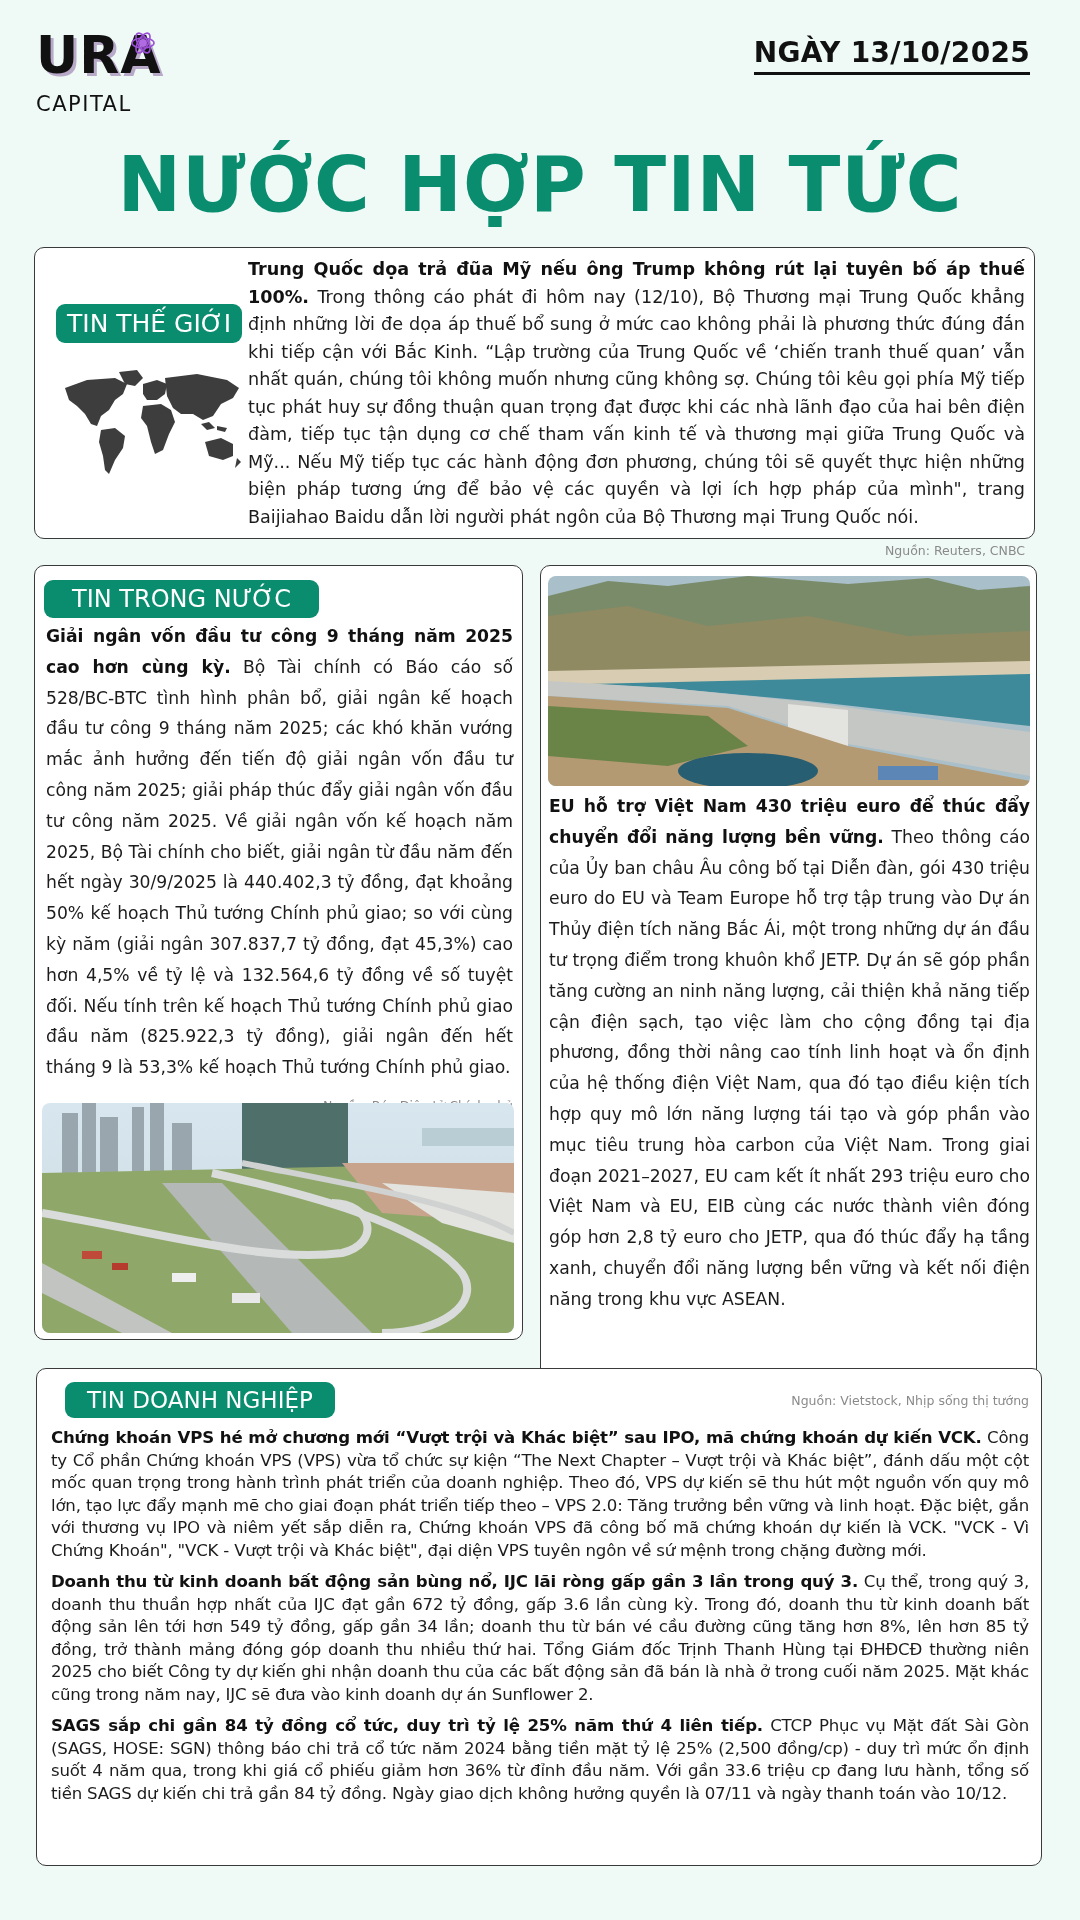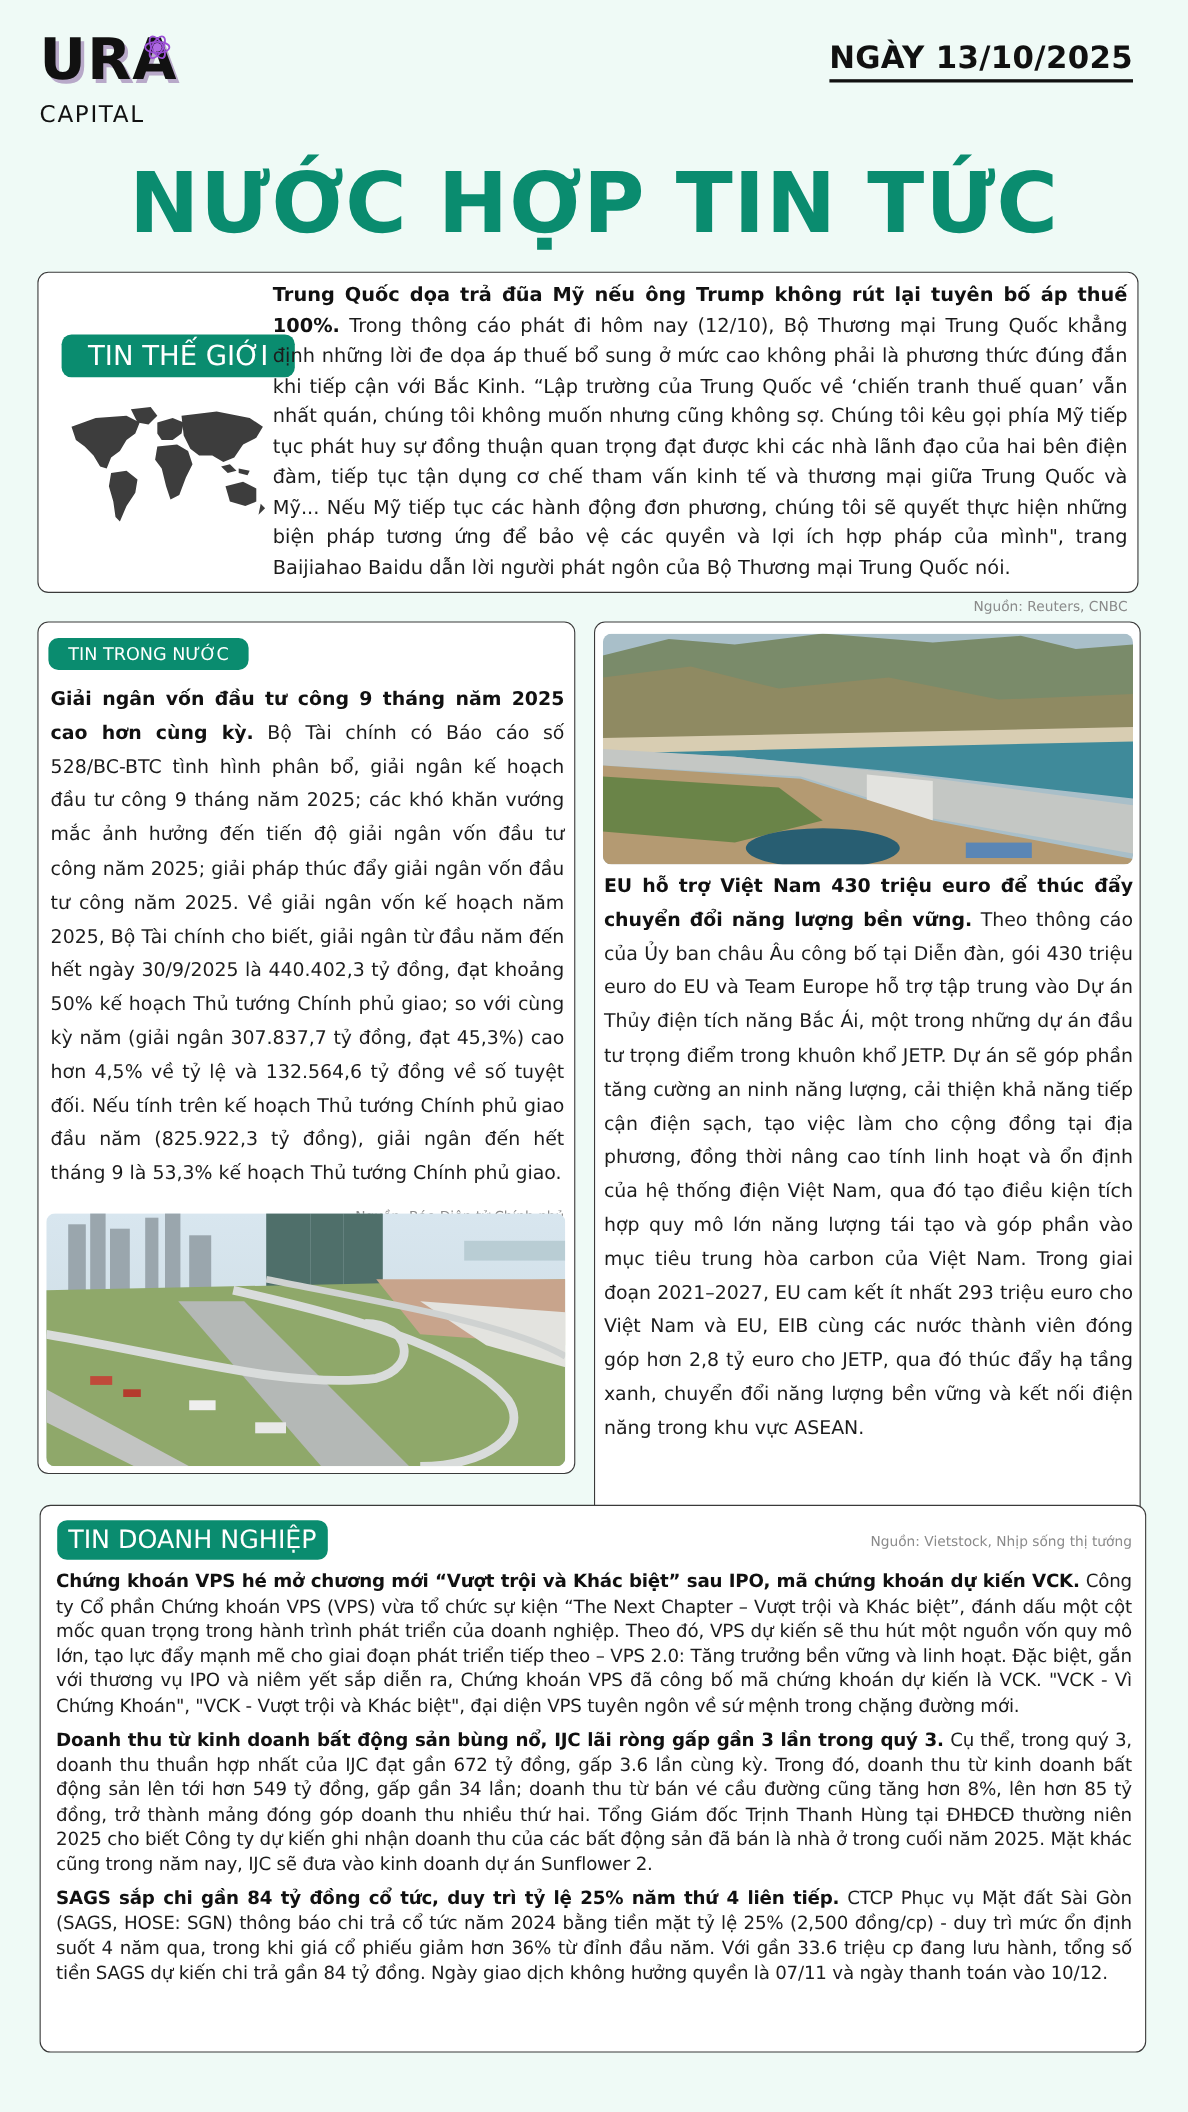--- a/index.html
+++ b/index.html
@@ -47,42 +47,42 @@
     font-family: "DejaVu Sans", sans-serif;
     font-size: 17.6px; line-height: 27.5px; text-align: justify; color: #1c1c1c;
   }
   .body-text b { font-weight: 700; color: #111; }
   .source {
     font-family: "DejaVu Sans", sans-serif;
     font-size: 12.5px; color: #8a8a8a;
   }
   
   .world { left: 34px; top: 247px; width: 1001px; height: 292px; }
-  .world .tag { position: absolute; left: 21px; top: 56px; font-size: 25px; padding: 5px 24px; }
+  .world .tag { position: absolute; left: 21px; top: 56px; font-size: 25px; padding: 5px 11px; }
   .world .map { position: absolute; left: 22px; top: 122px; width: 185px; height: 110px; }
   .world .body-text { position: absolute; left: 213px; top: 8px; width: 777px; }
   .world .source { float: right; margin-top: 6px; }
 
   
   .domestic { left: 34px; top: 565px; width: 489px; height: 775px; }
-  .domestic .tag { position: absolute; left: 9px; top: 14px; font-size: 16px; padding: 5px 18px; }
+  .domestic .tag { position: absolute; left: 9px; top: 14px; font-size: 24px; padding: 5px 28px; }
   .domestic .body-text { position: absolute; left: 11px; top: 55px; width: 467px; font-size: 17.2px; line-height: 30.8px; }
   .domestic .source { float: right; margin-top: 8px; }
   .photo { position: absolute; border-radius: 8px; overflow: hidden; }
   .domestic .photo { left: 7px; top: 537px; width: 472px; height: 230px; }
 
   
   .eu { left: 540px; top: 565px; width: 497px; height: 905px; }
   .eu .photo { left: 7px; top: 10px; width: 482px; height: 210px; }
   .eu .body-text { position: absolute; left: 8px; top: 225px; width: 481px; font-size: 17.2px; line-height: 30.8px; }
   .eu .source { position: absolute; right: 6px; bottom: 4px; padding-left: 24px; }
 
   
   .biz { left: 36px; top: 1368px; width: 1006px; height: 498px; }
-  .biz .tag { position: absolute; left: 15px; top: 13px; font-size: 23px; padding: 5px 10px; }
+  .biz .tag { position: absolute; left: 28px; top: 13px; font-size: 23px; padding: 5px 22px; }
   .biz .head-source { position: absolute; right: 12px; top: 24px; }
   .biz .items { position: absolute; left: 14px; top: 58px; width: 978px; }
   .biz .body-text { font-size: 16.6px; line-height: 22.5px; margin-bottom: 9px; letter-spacing: -0.2px; }
 </style>
 </head>
 <body>
 
 <div class="logo">
   <div class="logo-ura">URA</div>
   <svg class="logo-flower" viewBox="0 0 26 26">

